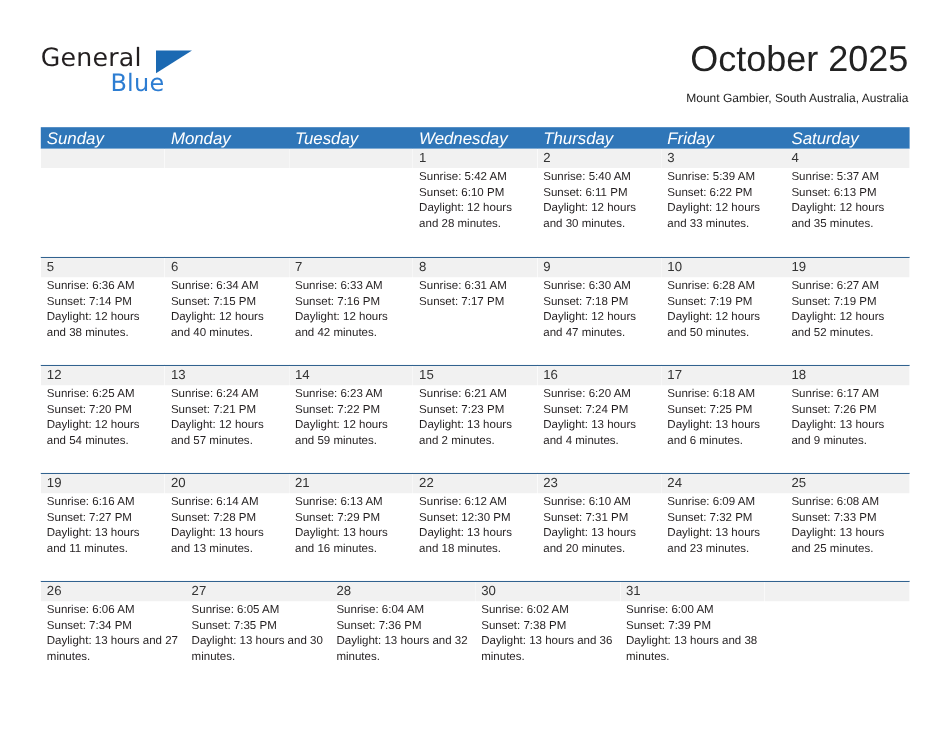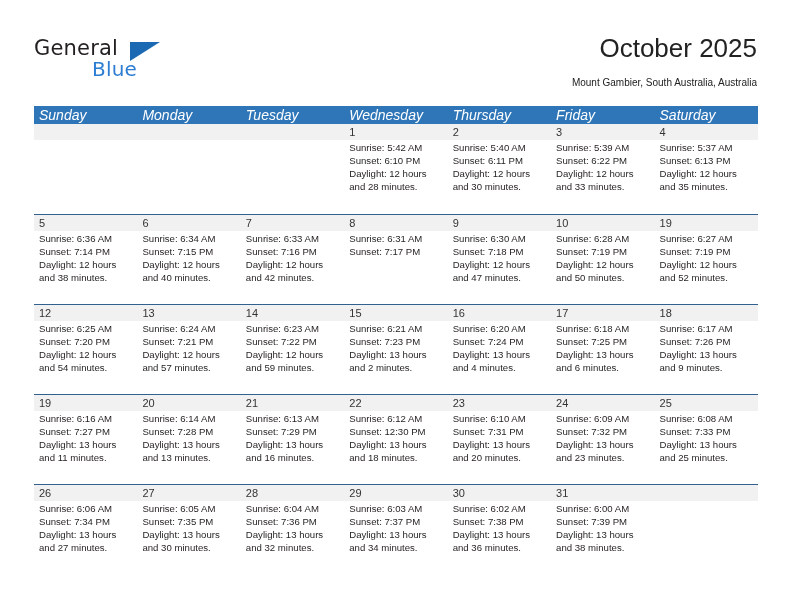--- a/index.html
+++ b/index.html
@@ -57,21 +57,21 @@
     top: 21px;
     font-size: 20px;
     letter-spacing: .2px;
     color: #2d7dd2;
     font-family: "DejaVu Sans", sans-serif;
   }
   .title {
     position: absolute;
     right: 35px;
     top: 33px;
-    font-size: 26px;
+    font-size: 30px;
     color: #222222;
     text-align: right;
     white-space: nowrap;
     font-weight: 400;
   }
   .subtitle {
     position: absolute;
     right: 35px;
     top: 77px;
     font-size: 10px;
@@ -440,29 +440,20 @@
             <div class="numbar"></div>
             <div class="num">28</div>
             <div class="lines">
               <div>Sunrise: 6:04 AM</div>
               <div>Sunset: 7:36 PM</div>
               <div class="dl">Daylight: 13 hours and 32 minutes.</div>
             </div>
           </div>
           <div class="daycell">
             <div class="numbar"></div>
-            <div class="num">29</div>
-            <div class="lines">
-              <div>Sunrise: 6:03 AM</div>
-              <div>Sunset: 7:37 PM</div>
-              <div class="dl">Daylight: 13 hours and 34 minutes.</div>
-            </div>
-          </div>
-          <div class="daycell">
-            <div class="numbar"></div>
             <div class="num">30</div>
             <div class="lines">
               <div>Sunrise: 6:02 AM</div>
               <div>Sunset: 7:38 PM</div>
               <div class="dl">Daylight: 13 hours and 36 minutes.</div>
             </div>
           </div>
           <div class="daycell">
             <div class="numbar"></div>
             <div class="num">31</div>

